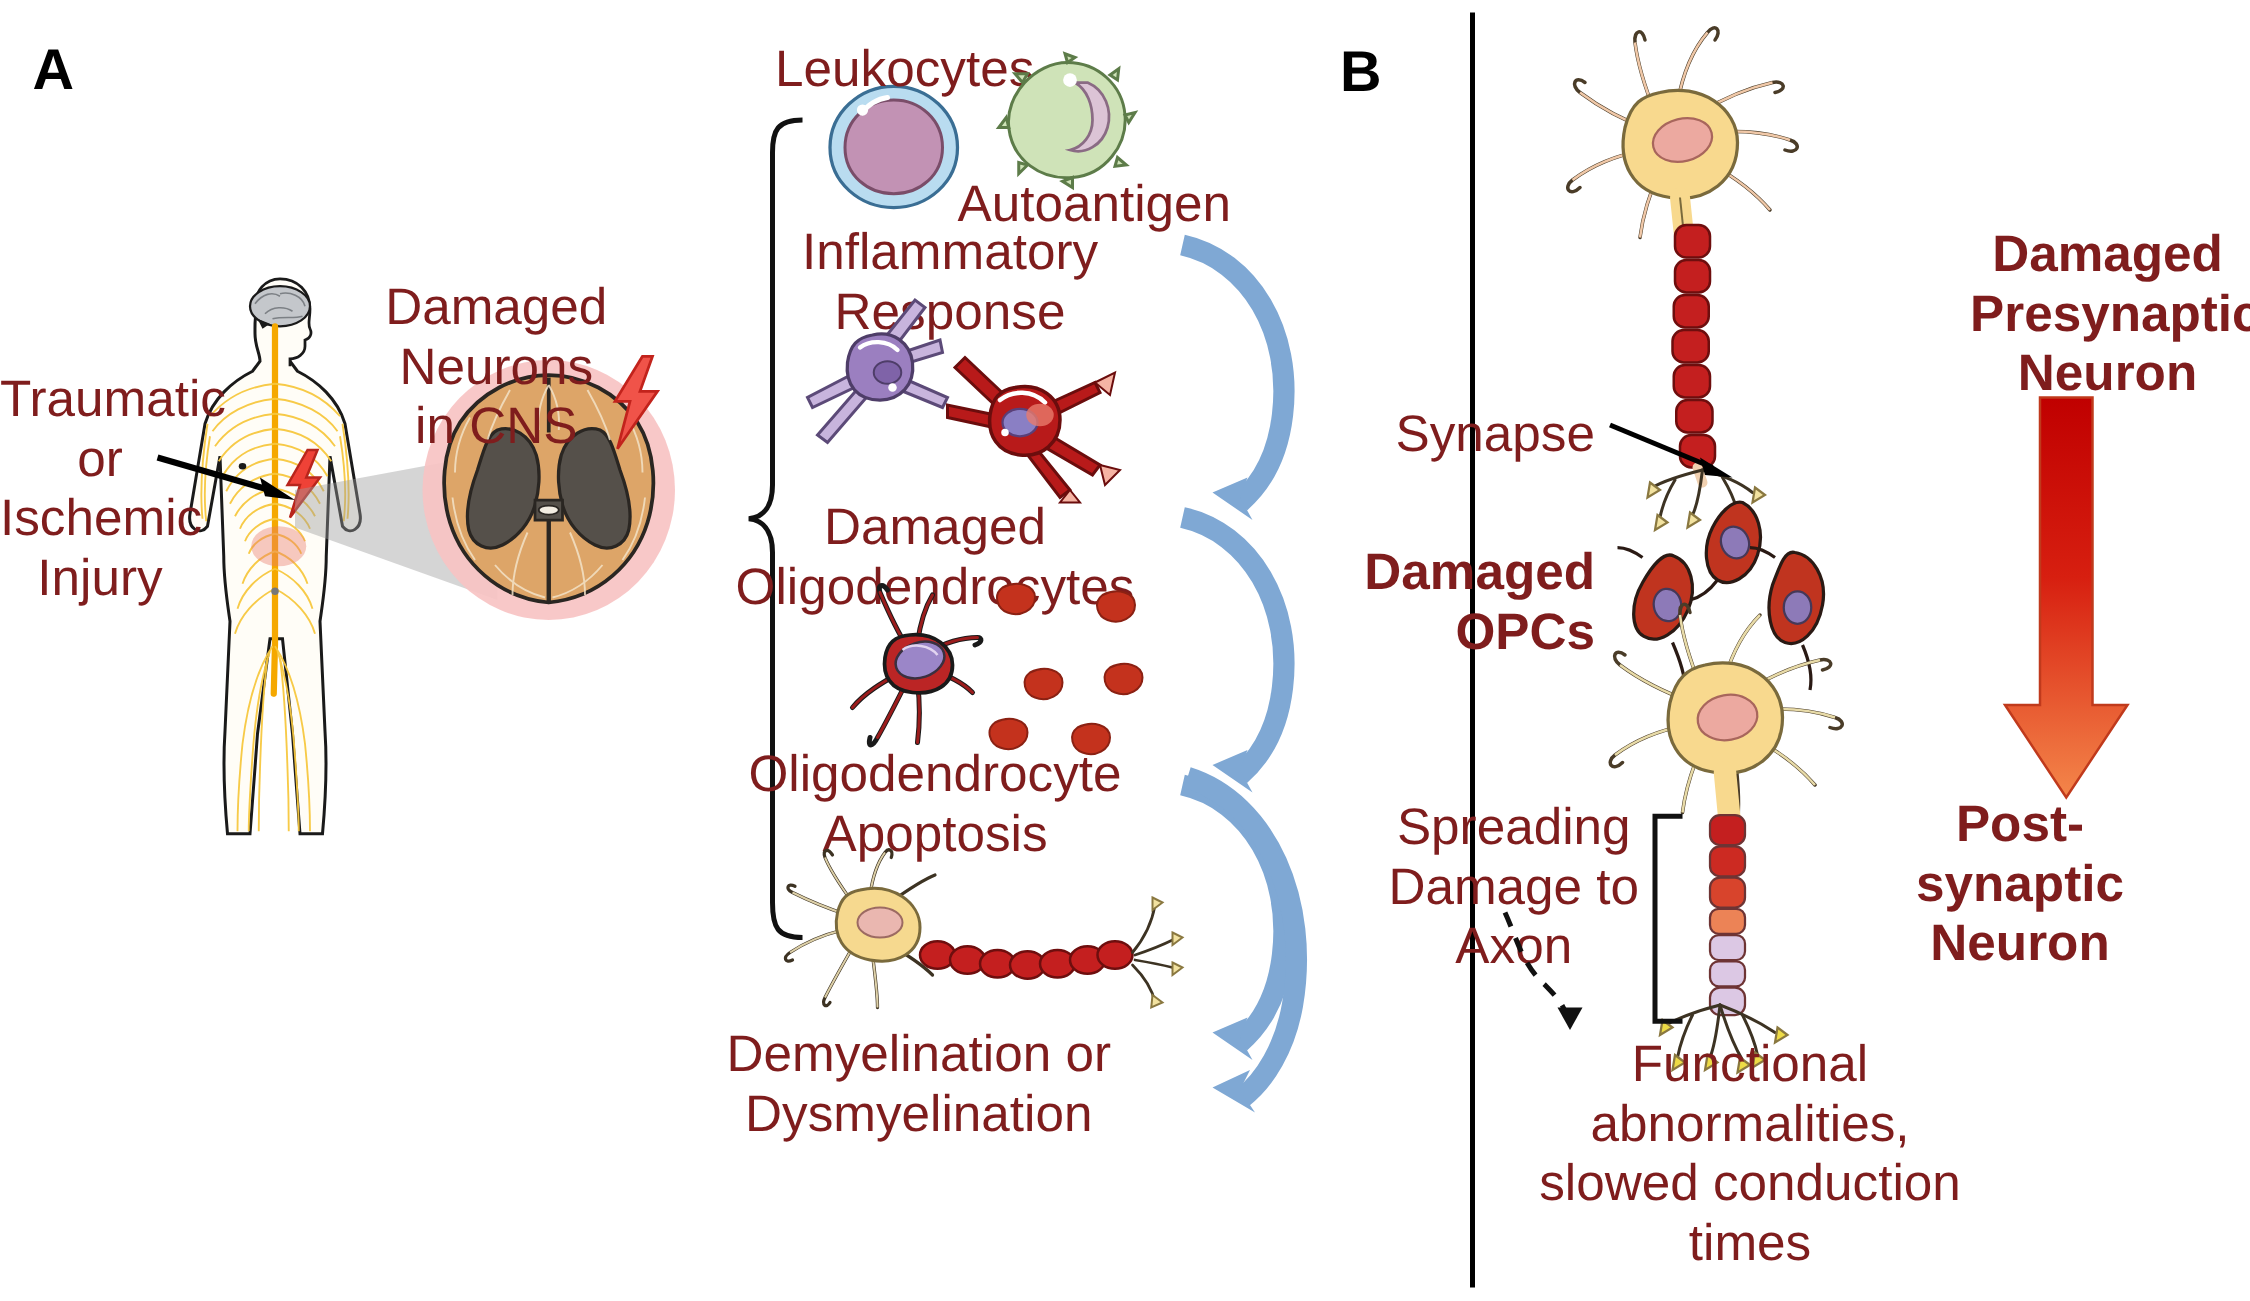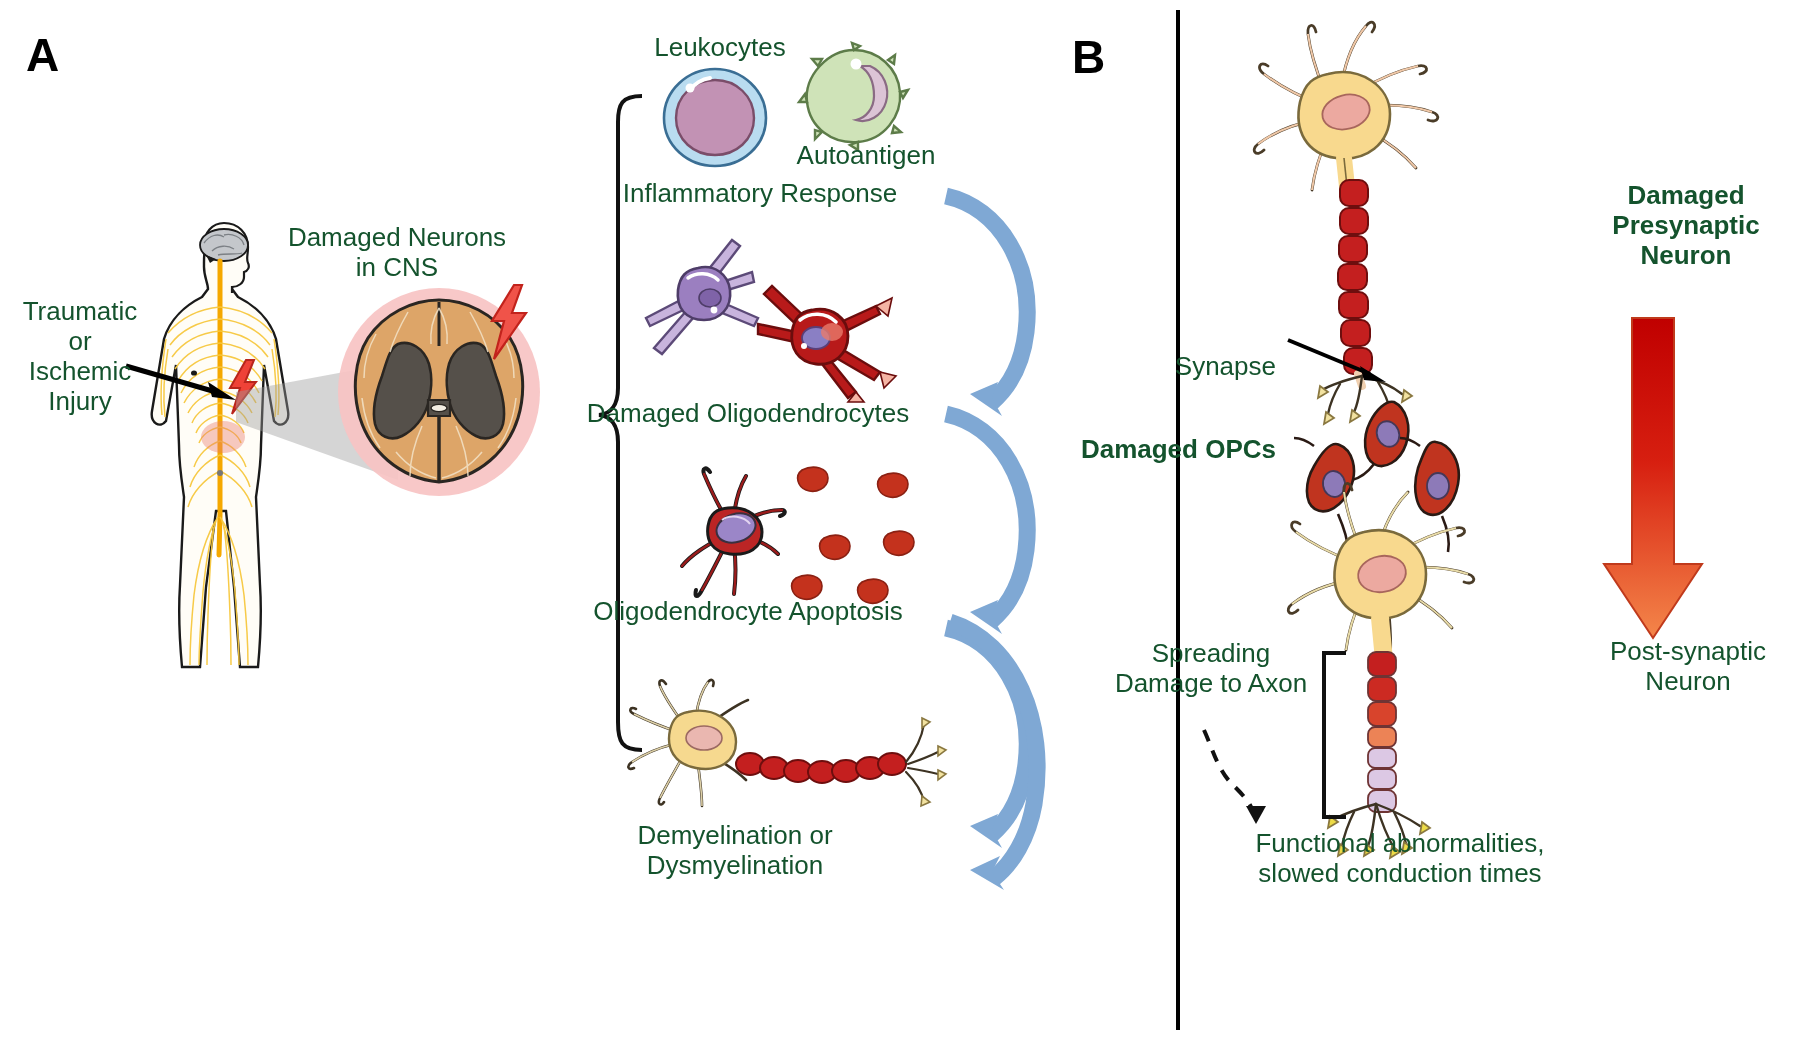--- a/index.html
+++ b/index.html
@@ -1,20 +1,20 @@
 <!DOCTYPE html>
 <html><head>
 <meta charset="utf-8">
 <style>
   html,body{margin:0;padding:0;background:#ffffff;}
   body{width:1800px;height:1041px;position:relative;overflow:hidden;
        font-family:"Liberation Sans","DejaVu Sans",sans-serif;color:#1a1a1a;}
   .fig{position:absolute;inset:0;}
   .abs{position:absolute;}
-  .lbl{position:absolute;font-size:26px;line-height:1.16;color:#14532d;text-align:center;white-space:pre-line;}
+  .lbl{position:absolute;font-size:41px;line-height:1.16;color:#7f1d1d;text-align:center;white-space:pre-line;}
   .panel-letter{position:absolute;font-size:46px;font-weight:bold;color:#000;}
   .divider{position:absolute;background:#000;}
   svg{display:block;overflow:visible;}
 </style>
 </head>
 <body>
 
 <div class="fig">
 
   <div class="panel-letter" style="left:26px;top:28px;">A</div>
@@ -382,21 +382,21 @@
         <path d="M88 40 L96 46 L86 52 Z"></path>
       <path d="M52 42 L60 48 L50 54 Z"></path>
     </g>
 
     <path d="M94 34 C106 40 112 58 106 76 C100 94 84 102 74 96 C64 90 62 70 70 54
              C76 42 86 32 94 34 Z" fill="#c0341f" stroke="#2a1a14" stroke-width="2.6"></path>
     <ellipse cx="88" cy="66" rx="11" ry="13" fill="#8d7ab8" stroke="#453858" stroke-width="1.8" transform="rotate(-22 88 66)"></ellipse>
     <path d="M74 96 C68 104 60 110 52 112" stroke="#2a1a14" stroke-width="2.6" fill="none"></path>
   </svg>
 
-  <div class="lbl" style="left:1096px;top:324px;width:180px;text-align:right;margin-top:27px;">Synapse</div>
+  <div class="lbl" style="left:1096px;top:324px;width:180px;text-align:right;">Synapse</div>
   <svg class="abs" style="left:1286px;top:336px;" width="110" height="52" viewBox="0 0 110 52">
     <path d="M2 4 L84 38" stroke="#000" stroke-width="4" fill="none"></path>
     <path d="M100 46 L74 30 L78 44 Z" fill="#000"></path>
   </svg>
 
   <svg class="abs" style="left:1290px;top:436px;" width="230" height="120" viewBox="0 0 230 120">
     <path d="M42 8 C56 10 66 28 62 48 C58 68 44 80 32 76 C20 72 16 52 22 34
              C27 18 34 6 42 8 Z" fill="#c0341f" stroke="#2a1a14" stroke-width="2.6" transform="rotate(12 42 42)"></path>
     <ellipse cx="44" cy="48" rx="11" ry="13" fill="#8d7ab8" stroke="#453858" stroke-width="1.8" transform="rotate(-8 44 48)"></ellipse>
     <path d="M24 10 C16 4 10 2 4 2" stroke="#2a1a14" stroke-width="2.6" fill="none"></path>
@@ -493,16 +493,16 @@
         <stop offset="100%" stop-color="#f4864a"></stop>
       </linearGradient>
     </defs>
     <path d="M34 2 L76 2 L76 248 L104 248 L55 322 L6 248 L34 248 Z" fill="url(#redgrad)" stroke="#c03a1c" stroke-width="2"></path>
   </svg>
 
   <div class="lbl" style="left:1576px;top:180px;width:220px;font-weight:bold;">Damaged
 Presynaptic
 Neuron</div>
 
-  <div class="lbl" style="left:1576px;top:636px;width:224px;">Post-synaptic
+  <div class="lbl" style="left:1504px;top:636px;width:224px;font-weight:bold;">Post-synaptic
 Neuron</div>
 
 </div>
 
 </body></html>

